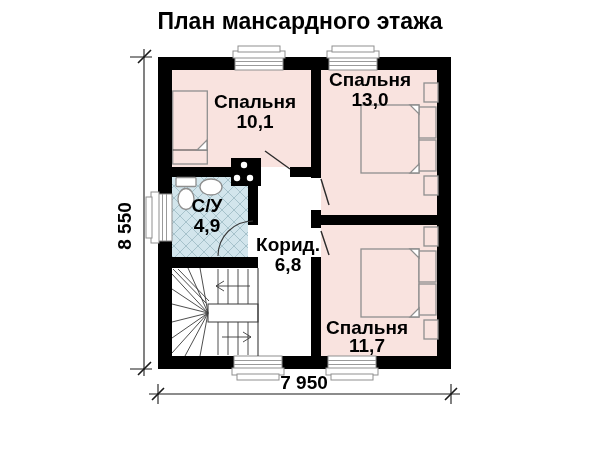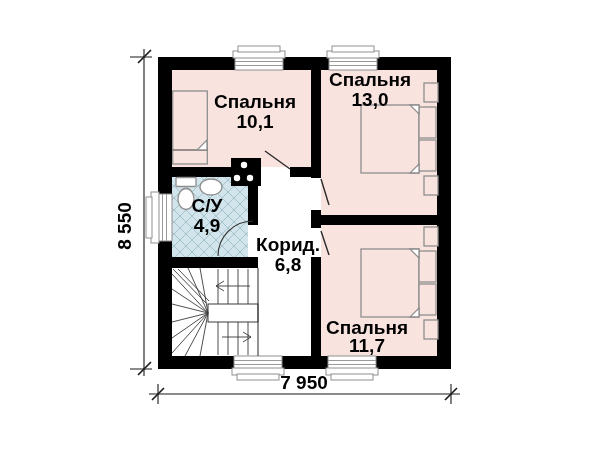--- a/index.html
+++ b/index.html
@@ -20,20 +20,21 @@
   .stair{stroke:#3a3a3a;stroke-width:0.9;fill:none;}
   .leaf{stroke:#2a2a2a;stroke-width:1.4;fill:none;}
   .dim{stroke:#1a1a1a;stroke-width:1.1;fill:none;}
   .dim2{stroke:#1a1a1a;stroke-width:1.6;fill:none;}
 </style>
 </head>
 <body>
 
 <div class="canvas">
 
+  <div class="title">План мансардного этажа</div>
 
   <svg width="600" height="471" viewBox="0 0 600 471">
     <defs>
       <pattern id="tiles" width="12" height="12" patternUnits="userSpaceOnUse">
         <rect width="12" height="12" fill="#d2e5ec"></rect>
         <path d="M0,0 L12,12 M12,0 L0,12" fill="none" stroke-width="1" stroke="#a6c2cb"></path>
       </pattern>
     </defs>
 
     <g>

